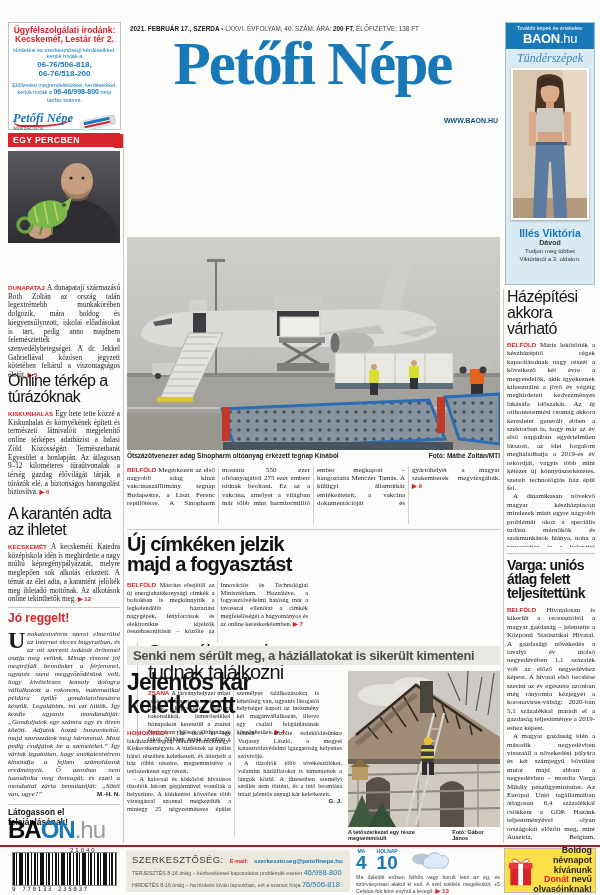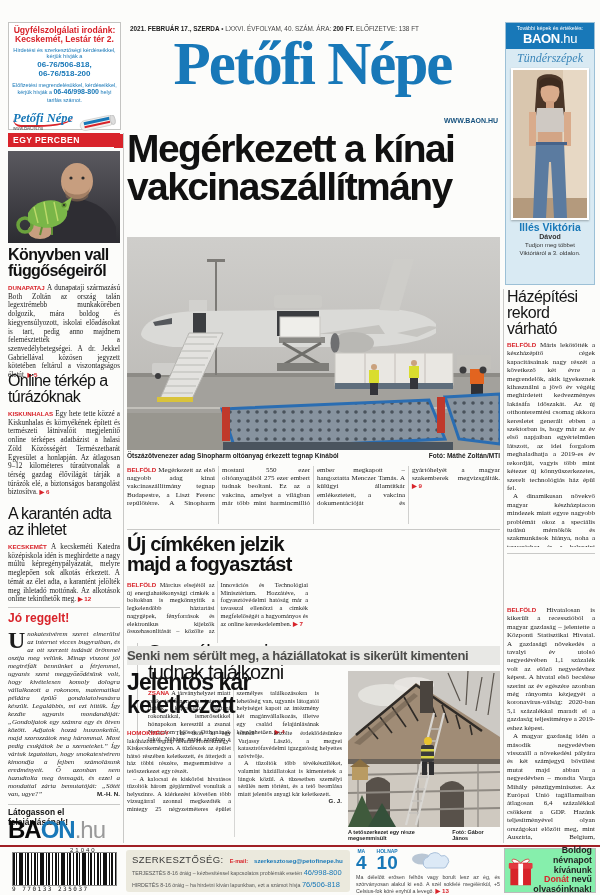--- a/index.html
+++ b/index.html
@@ -28,21 +28,21 @@
   
   #promo{left:505px;top:22px;width:90px;height:263px;box-sizing:border-box;
       border:1px solid #9cc0d6;background:#d9eaf3;text-align:center;}
   #promo-head{background:#1878b8;color:#fff;padding:2px 1px 3px;}
   #promo-head .l1{font-size:5.4px;}
   #promo-head .l2{font-size:13px;font-weight:900;letter-spacing:-.3px;}
   #promo-head .l2 .hu{font-weight:300;}
   #promo-script{font-family:Liberation Serif, serif;font-style:italic;color:#3a85b8;
       font-size:12px;margin:2px 0;}
   #promo-photo{width:74px;height:148px;margin:0 auto;background:#fff;padding:2px;box-shadow:0 1px 2px rgba(0,0,0,.3);}
-  #promo-name{color:#1878b8;font-weight:bold;font-size:10.5px;margin-top:1px;}
+  #promo-name{color:#1878b8;font-weight:bold;font-size:10.5px;margin-top:7px;}
   #promo-city{color:#333;font-weight:bold;font-size:7px;}
   #promo-more{color:#333;font-size:6px;line-height:1.25;margin-top:2px;}
   
   #egy-bar{left:8px;top:133px;width:112px;height:14px;background:#d8232a;color:#fff;
       font-weight:bold;font-size:8.6px;line-height:14px;padding-left:5px;box-sizing:border-box;letter-spacing:.4px;}
   .lc{left:8px;width:112px;}
   .lhead{font-size:16px;font-weight:bold;letter-spacing:-.6px;line-height:.98;color:#121212;}
   .lhead.light{font-weight:400;}
   .bodytxt{font-family:"Liberation Serif",serif;text-align:justify;color:#1b1b1b;
       hyphens:auto;-webkit-hyphens:auto;}
@@ -69,21 +69,21 @@
       column-rule:1px solid #d0d0ce;font-size:7px;line-height:8.2px;overflow:hidden;}
   .chr{left:127px;width:373px;}
   #artrow{left:127px;top:535px;width:373px;display:flex;flex-direction:column;}
   .arthalf{width:181px;}
   .arthalf+.arthalf{border-left:1px solid #c9c9c7;padding-left:10px;margin-left:10px;width:171px;}
   .ahead{font-size:20px;font-weight:bold;letter-spacing:-.8px;line-height:.98;color:#121212;height:42px;}
   .ahead.light{font-weight:400;}
   .abody{margin-top:4px;height:62px;columns:2;column-gap:6px;column-rule:1px solid #d6d6d4;
       font-size:6.4px;line-height:7.7px;overflow:hidden;}
   #graybar{left:127px;top:646px;width:373px;height:19px;background:#e8e8e5;color:#4c4c4a;
-      font-weight:bold;font-size:13px;line-height:19px;box-sizing:border-box;letter-spacing:-.3px;}
+      font-weight:bold;font-size:13px;line-height:19px;padding-left:6px;box-sizing:border-box;letter-spacing:-.3px;}
   #fire-head{left:127px;top:671px;width:215px;font-size:23px;font-weight:800;
       letter-spacing:-.9px;line-height:1;color:#111;}
   #fire-body{left:127px;top:729px;width:215px;height:108px;columns:2;column-gap:7px;
       column-rule:1px solid #d6d6d4;font-size:6.3px;line-height:7.6px;overflow:hidden;}
   #fire-body p{margin:0;} #fire-body p+p{text-indent:6px;}
   #fire-photo{left:348px;top:671px;width:152px;height:156px;}
   #fire-caprow{left:348px;top:829px;width:152px;display:flex;justify-content:space-between;
       font-size:5.5px;font-weight:bold;color:#222;}
   
   .rc{left:507px;width:88px;}
@@ -106,21 +106,21 @@
   #ed-email-label{font-size:5.5px;color:#d8232a;font-weight:bold;}
   #ed-email{font-size:6.2px;color:#1878b8;font-weight:bold;}
   .ed-line{font-size:5.3px;color:#555;margin-top:3px;}
   .ed-phone{color:#1878b8;font-weight:normal;font-size:7.5px;}
   #weather{left:356px;top:848px;width:144px;}
   #w-temps{display:flex;align-items:flex-start;gap:10px;}
   .w-lab{font-size:5px;font-weight:bold;color:#1878b8;text-align:center;}
   .w-num{font-size:19px;font-weight:800;color:#1878b8;line-height:.9;text-align:center;}
   #w-text{font-size:5.3px;color:#444;text-align:justify;line-height:1.25;margin-top:2px;}
   #nameday{left:504px;top:848px;width:92px;height:45px;box-sizing:border-box;border:1px solid #bbb;
-      background:#86efac;display:flex;align-items:center;padding:2px 3px;}
+      background:#fde047;display:flex;align-items:center;padding:2px 3px;}
   #nd-text{flex:1;text-align:right;font-size:8.8px;font-weight:bold;color:#232323;line-height:1.1;}
   #nd-text .nd-red{color:#d8232a;}
 </style>
 </head>
 <body>
 
 <div id="page">
 
   <div class="abs" id="office-box">
     <div class="ob-red">Ügyfélszolgálati irodánk:</div>
@@ -197,42 +197,40 @@
       <circle cx="17" cy="74" r="7" fill="none" stroke="#6aa23c" stroke-width="3.5"></circle>
       <path d="M20,62 C28,48 48,46 56,54 C62,60 60,70 48,75 C38,79 26,76 20,70 Z" fill="#7ab648"></path>
       <path d="M26,56 L30,72 M36,51 L40,73 M46,51 L50,70" stroke="#bcd96a" stroke-width="1.4" fill="none"></path>
       <path d="M52,54 L64,46 L60,60 Z" fill="#8cc353"></path>
       <circle cx="56" cy="54" r="2.6" fill="#5e8f33"></circle>
         <circle cx="56" cy="54" r="1" fill="#222"></circle>
       <path d="M34,76 L32,84 M44,76 L44,84" stroke="#5e8f33" stroke-width="2"></path>
     </svg>
   </div>
 
-  <div class="abs lc lhead" style="top:247px">Könyvben vall függőségeiről</div>
   <div class="abs lc bodytxt lbody" style="top:284px"><span class="kick">DUNAPATAJ</span> <span>A dunapataji származású Both Zoltán az ország talán legextrémebb munkakörében dolgozik, mára boldog és kiegyensúlyozott, iskolai előadásokat is tart, pedig anno majdnem felemésztették a szenvedélybetegségei. A dr. Jekkel Gabriellával közösen jegyzett kötetében feltárul a viszontagságos életút.</span> <span class="pg">▶ 5</span></div>
 
   <div class="abs lc lhead light" style="top:373px">Online térkép a túrázóknak</div>
   <div class="abs lc bodytxt lbody" style="top:410px"><span class="kick">KISKUNHALAS</span> <span>Egy hete tette közzé a Kiskunhalas és környékének épített és természeti látnivalóit megjelenítő online térképes adatbázist a halasi Zöld Közösségért Természetbarát Egyesület a honlapján. Az átlagosan 9–12 kilométeres túraútvonalak a térség gazdag élővilágát tárják a túrázók elé, a biztonságos barangolást biztosítva.</span> <span class="pg">▶ 6</span></div>
 
   <div class="abs lc lhead light" style="top:506px">A karantén adta az ihletet</div>
   <div class="abs lc bodytxt lbody" style="top:543px"><span class="kick">KECSKEMÉT</span> <span>A kecskeméti Katedra középiskola idén is meghirdette a nagy múltú képregénypályázatát, melyre meglepően sok alkotás érkezett. A témát az élet adta, a karantént jelölték meg ihletadó mottónak. Az alkotások online tekinthetők meg.</span> <span class="pg">▶ 12</span></div>
 
   <div class="abs hline lc" style="top:607px"></div>
   <div class="abs lc" id="jr-title" style="top:611px">Jó reggelt!</div>
   <div class="abs lc bodytxt" id="jr-body" style="top:630px;height:172px;overflow:hidden"><span id="jr-drop">U</span><span>nokatestvérem szeret elmerülni az internet vicces bugyraiban, és az ott szerzett tudását örömmel osztja meg velünk. Minap viszont jól megtréfált bennünket a férjemmel, ugyanis szent meggyőződésünk volt, hogy kivételesen komoly dologra vállalkozott a rokonom, matematikai példára épülő gondolatolvasásra készült. Legalábbis, mi ezt hittük. Így kezdte ugyanis mondandóját: „Gondoljatok egy számra egy és ötven között. Adjatok hozzá huszonkettőt, majd szorozzátok meg hárommal. Most pedig csukjátok be a szemeteket.” Így vártuk izgatottan, hogy unokatestvérem kimondja a fejben számolásunk eredményeit. Ő azonban nem hazudtolta meg önmagát, és ezzel a mondattal zárta bemutatóját: „Sötét van, ugye?”</span> <span class="sig">M.-H. N.</span></div>
 
   <div class="abs hline lc" style="top:804px"></div>
   <div class="abs lc" id="visit" style="top:807px">Látogasson el felajánlásának!</div>
   <div class="abs lc" id="baon-logo" style="top:816px"><span class="b1">BA</span><span class="b2">ON</span><span class="b3">.hu</span></div>
 
   <div class="abs vline" style="left:123px;top:133px;height:710px"></div>
   <div class="abs vline" style="left:503px;top:289px;height:554px"></div>
 
   <div class="abs" id="red-flag"></div>
-  <div class="abs" id="main-headline">Megérkezett a kínai vakcinaszállítmány</div>
 
   <div class="abs" id="main-photo">
     <svg width="373" height="213" viewBox="0 0 373 213">
       <defs>
         <linearGradient id="sky" x1="0" y1="0" x2="0" y2="1">
             <stop offset="0" stop-color="#cfcecb"></stop>
             <stop offset="1" stop-color="#b7b5b1"></stop>
           </linearGradient>
         <pattern id="rollers" width="9" height="9" patternUnits="userSpaceOnUse">
           <rect width="9" height="9" fill="#87939f"></rect>
@@ -368,26 +366,27 @@
       </g>
       <path d="M0,156 L14,124 L28,156 Z" fill="#3f5a3c"></path>
       <path d="M20,156 L34,132 L48,156 Z" fill="#35503a"></path>
     </svg>
   </div>
   <div class="abs" id="fire-caprow">
     <span>A tetőszerkezet egy része megsemmisült</span>
     <span>Fotó: Gábor János</span>
   </div>
 
-  <div class="abs rc rhead" style="top:289px">Házépítési rekord várható</div>
+  <div class="abs rc rhead" style="top:289px">Házépítési akkora várható</div>
   <div class="abs rc bodytxt rbody" style="top:341px;height:206px;overflow:hidden">
     <p><span class="kick">BELFÖLD</span> <span>Máris lekötötték a készházépítő cégek kapacitásainak nagy részét a következő két évre a megrendelők, akik igyekeznek kihasználni a jövő év végéig meghirdetett kedvezményes lakásáfa időszakát. Az új otthonteremtési csomag akkora keresletet generált ebben a szektorban is, hogy már az év első napjaiban egyértelműen látszott, az idei forgalom meghaladhatja a 2019-es év rekordját, vagyis több mint kétezer új könnyűszerkezetes, szerelt technológiás ház épül fel.</span></p>
     <p><span>A dinamikusan növekvő magyar készházpiacon mindezek miatt egyre nagyobb problémát okoz a speciális tudású mérnökök és szakmunkások hiánya, noha a tervezéshez és a helyszíni összeszereléshez mindkettőre egyre nagyobb számban van szükség.</span> </p>
   </div>
   <div class="abs hline rc" style="top:553px"></div>
+  <div class="abs rc rhead bold" style="top:558px">Varga: uniós átlag felett teljesítettünk</div>
   <div class="abs rc bodytxt rbody" style="top:606px;height:236px;overflow:hidden">
     <p><span class="kick">BELFÖLD</span> <span>Hivatalosan is kikerült a recesszióból a magyar gazdaság – jelentette a Központi Statisztikai Hivatal. A gazdasági növekedés a tavalyi év utolsó negyedévében 1,1 százalék volt az előző negyedévhez képest. A hivatal első becslése szerint az év egészére azonban még rányomta kézjegyét a koronavírus-válság: 2020-ban 5,1 százalékkal maradt el a gazdaság teljesítménye a 2019-eshez képest.</span></p>
     <p><span>A magyar gazdaság idén a második negyedévben visszaáll a növekedési pályára és két számjegyű bővülést mutat majd abban a negyedévben – mondta Varga Mihály pénzügyminiszter. Az Európai Unió tagállamaiban átlagosan 6,4 százalékkal csökkent a GDP. Hazánk teljesítményével olyan országokat előzött meg, mint Ausztria, Belgium, Franciaország, Olaszország vagy Csehország.</span> </p>
   </div>
 
   <div class="abs" id="footer-line"></div>
   <div class="abs" id="barcode-top">21040</div>
   <div class="abs" id="barcode"></div>
   <div class="abs" id="barcode-num">9 770133 235037</div>
 

